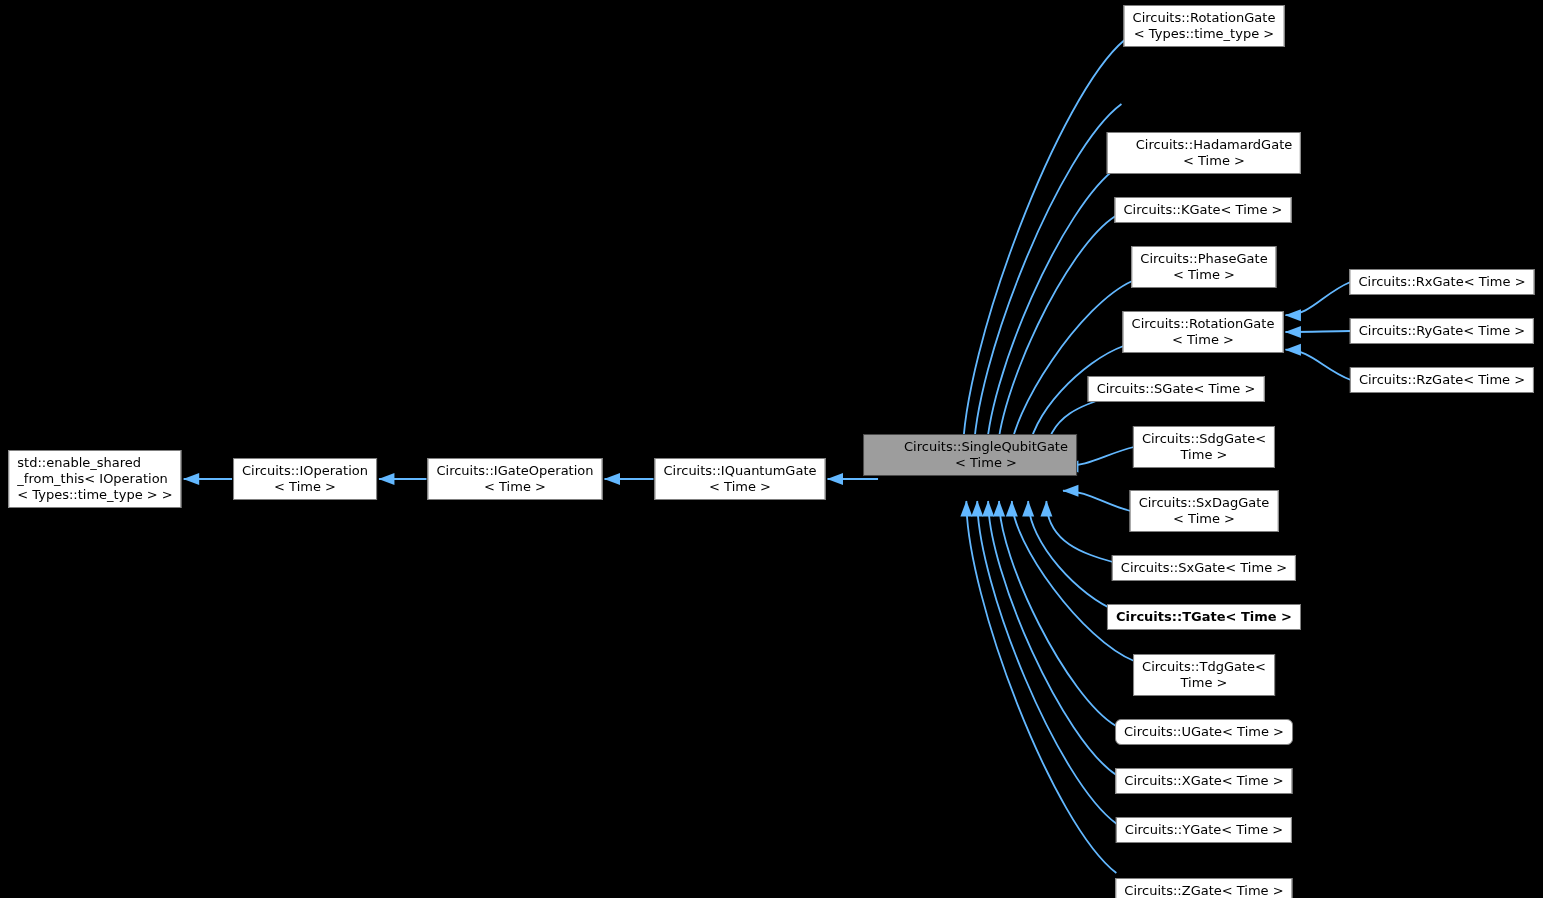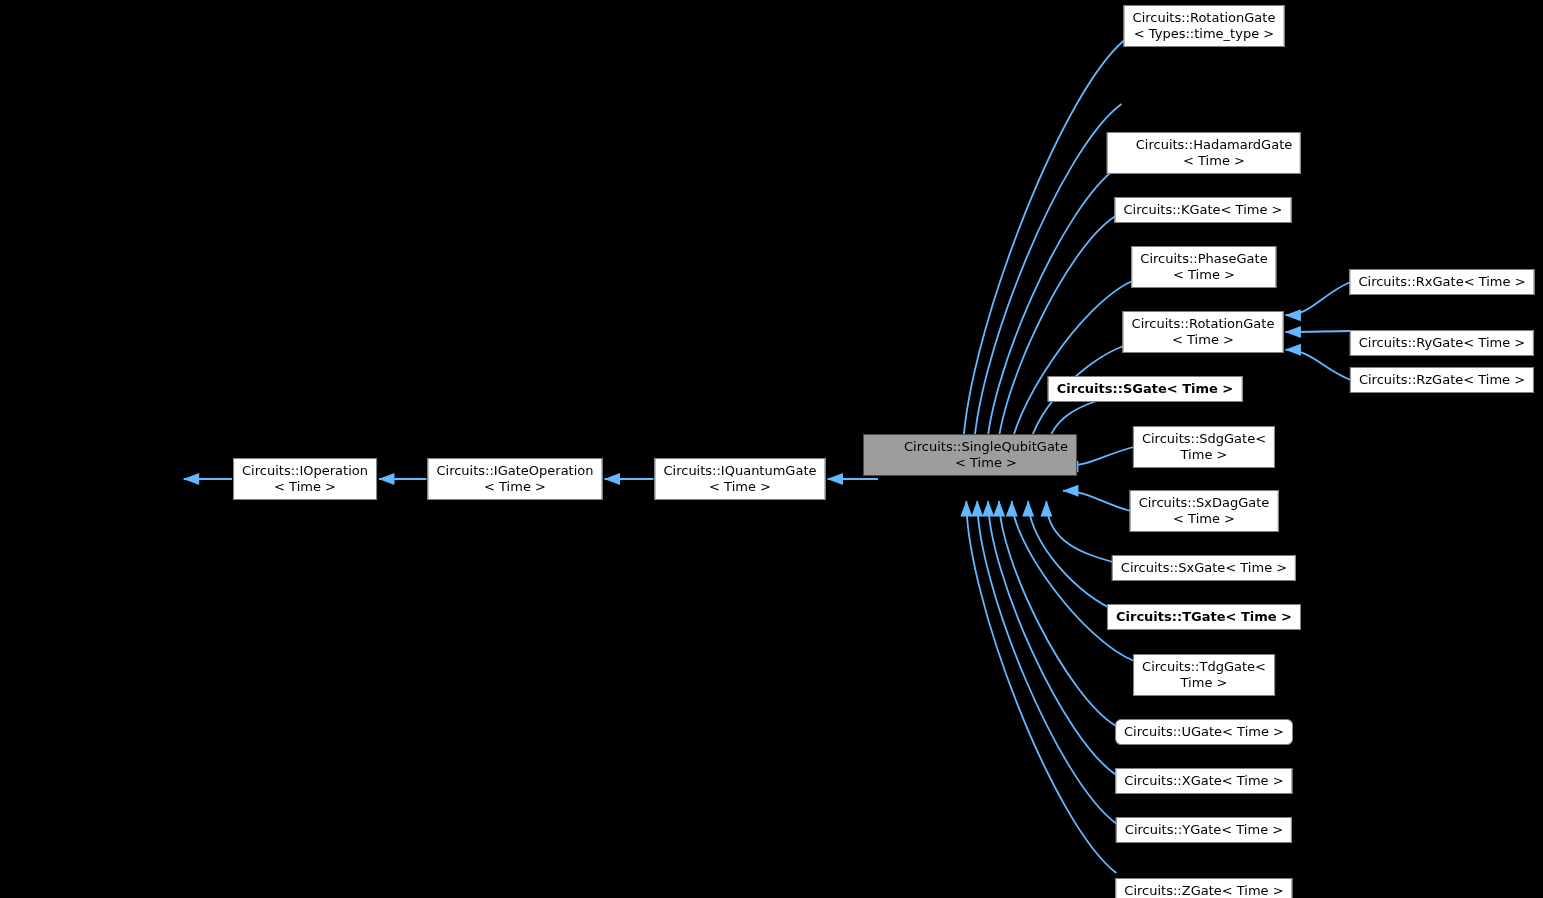--- a/index.html
+++ b/index.html
@@ -85,49 +85,52 @@
         <path d="M1116.046875,726 C1066.9323375,696.75 999.1075,559.5 999.1075,501" class="edge"></path>
         <path d="M1116.3515625,775 C1062.524625,739.38 988.1921875,572.24 988.1921875,501" class="edge"></path>
         <path d="M1116.8359375,824 C1058.22113125,782.01 977.276875,584.98 977.276875,501" class="edge"></path>
         <path d="M1116.3515625,873 C1053.3557625,824.64 966.3615625,597.72 966.3615625,501" class="edge"></path>
         <path d="M1350.4453125,282 C1322.4453125,293.62 1311.4453125,315.2 1285.4453125,315.2" class="edge"></path>
         <path d="M1350.796875,331 C1322.796875,331.35 1311.4453125,332 1285.4453125,332" class="edge"></path>
         <path d="M1350.8828125,380 C1322.8828125,369.374 1311.4453125,349.64 1285.4453125,349.64" class="edge"></path>
       </g>
   </svg>
 
+  <div class="node align-left" style="left: 95px; top: 450px;"><span>std::enable_shared
+_from_this&lt; IOperation
+&lt; Types::time_type &gt; &gt;</span></div>
   <div class="node" style="left: 305px; top: 458px;"><span>Circuits::IOperation
 &lt; Time &gt;</span></div>
   <div class="node" style="left: 515px; top: 458px;"><span>Circuits::IGateOperation
 &lt; Time &gt;</span></div>
   <div class="node" style="left: 740px; top: 458px;"><span>Circuits::IQuantumGate
 &lt; Time &gt;</span></div>
   <div class="node selected" style="left: 970px; top: 434px; padding-left: 40px;"><span>Circuits::SingleQubitGate
 &lt; Time &gt;</span></div>
 
   <div class="node" style="left: 1204px; top: 5px;"><span>Circuits::RotationGate
 &lt; Types::time_type &gt;</span></div>
   <div class="node" style="left: 1204px; top: 132px; padding-left: 28px;"><span>Circuits::HadamardGate
 &lt; Time &gt;</span></div>
   <div class="node" style="left: 1203px; top: 197px;"><span>Circuits::KGate&lt; Time &gt;</span></div>
   <div class="node" style="left: 1204px; top: 246px;"><span>Circuits::PhaseGate
 &lt; Time &gt;</span></div>
   <div class="node" style="left: 1203px; top: 311px;"><span>Circuits::RotationGate
 &lt; Time &gt;</span></div>
-  <div class="node" style="left: 1145px; top: 376px; font-weight: bold;"><span>Circuits::SGate&lt; Time &gt;</span></div>
+  <div class="node" style="left: 1176px; top: 376px;"><span>Circuits::SGate&lt; Time &gt;</span></div>
   <div class="node" style="left: 1204px; top: 426px;"><span>Circuits::SdgGate&lt;
 Time &gt;</span></div>
   <div class="node" style="left: 1204px; top: 490px;"><span>Circuits::SxDagGate
 &lt; Time &gt;</span></div>
   <div class="node" style="left: 1204px; top: 555px;"><span>Circuits::SxGate&lt; Time &gt;</span></div>
   <div class="node" style="left: 1204px; top: 604px; font-weight: bold;"><span>Circuits::TGate&lt; Time &gt;</span></div>
   <div class="node" style="left: 1204px; top: 654px;"><span>Circuits::TdgGate&lt;
 Time &gt;</span></div>
   <div class="node" style="left: 1204px; top: 719px; border-radius: 6px;"><span>Circuits::UGate&lt; Time &gt;</span></div>
   <div class="node" style="left: 1204px; top: 768px;"><span>Circuits::XGate&lt; Time &gt;</span></div>
   <div class="node" style="left: 1204px; top: 817px;"><span>Circuits::YGate&lt; Time &gt;</span></div>
   <div class="node" style="left: 1204px; top: 866px; margin-top: 12px;"><span>Circuits::ZGate&lt; Time &gt;</span></div>
 
   <div class="node" style="left: 1442px; top: 269px;"><span>Circuits::RxGate&lt; Time &gt;</span></div>
-  <div class="node" style="left: 1442px; top: 330px;"><span>Circuits::RyGate&lt; Time &gt;</span></div>
+  <div class="node" style="left: 1442px; top: 318px;"><span>Circuits::RyGate&lt; Time &gt;</span></div>
   <div class="node" style="left: 1442px; top: 367px;"><span>Circuits::RzGate&lt; Time &gt;</span></div>
 
 </div>
 
 </body></html>

